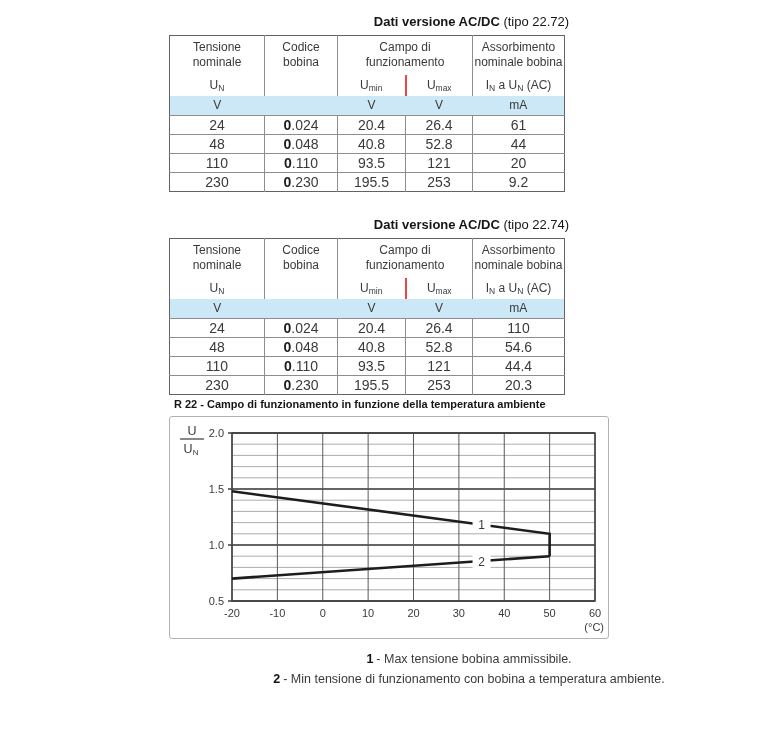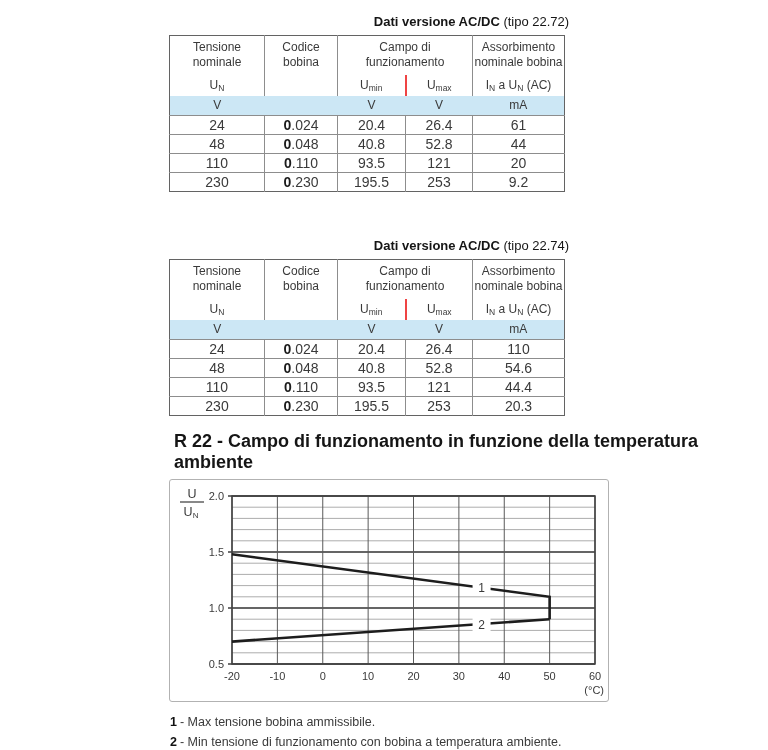--- a/index.html
+++ b/index.html
@@ -6,48 +6,48 @@
   html,body { margin:0; padding:0; }
   body {
     width:768px; height:750px; background:#ffffff; overflow:hidden;
     font-family:"Liberation Sans", sans-serif;
     color: var(--text, #3a3a3a);
   }
   .content { padding:14px 0 0 169px; }
 
   .tbl-title { font-size:13px; color:var(--title,#151515); margin:0 0 6px 6px;text-align:center; }
   .tbl-title b { font-weight:700; }
-  .t2 { margin-top:46px; }
+  .t2 { margin-top:25px; }
 
   table.data {
     border-collapse:collapse; width:395px; table-layout:fixed;
     text-align:center; border:1.5px solid var(--table_border,#636363);
   }
   table.data td { padding:0; vertical-align:middle; }
   tr.hdr1 td { height:39px; font-size:12px; line-height:15px;margin-top:19px; }
   tr.hdr2 td { height:21px; font-size:12px; }
   tr.unit td { height:20px; font-size:12px; background:var(--band_blue,#cce7f5); }
   tr.drow td { height:19px; font-size:14px; border-top:1px solid var(--table_inner,#8d8d8d); }
   .bl   { border-left:1px solid var(--table_inner,#8d8d8d); }
   .bl-lt{ border-left:2px solid #ef4444; }
   sub { font-size:8.5px; vertical-align:-2px; }
   td b, .bz { font-weight:700; color:#1c1c1c; }
 
-  .chart-title { font-size:18px; font-weight:700; color:var(--title,#151515); margin:15px 0 6px 5px; }
+  .chart-title { font-size:11px; font-weight:700; color:var(--title,#151515); margin:3px 0 6px 5px; }
   .chart-box {
     width:440px; height:223px;
     border:1.5px solid var(--chart_box_border,#b2b2b2); border-radius:3px;
   }
   .chart-box svg { display:block; }
   svg text { fill:var(--text,#3a3a3a); }
   .tick  { font-size:11px; }
   .slabel{ font-size:12px; }
   .frac  { font-size:12.5px; }
 
-  .notes { margin:10px 0 0 1px; font-size:12.5px; line-height:20px; }
+  .notes { margin:10px 0 0 1px; font-size:12.5px; line-height:20px;text-align:center; }
   .note-num { font-weight:700; color:#111; margin-right:3px; }
 </style>
 </head>
 <body>
 
 <div class="content">
 
   <div class="tbl-title"><b>Dati versione AC/DC</b><span> (tipo 22.72)</span></div>
 
   <table class="data">

